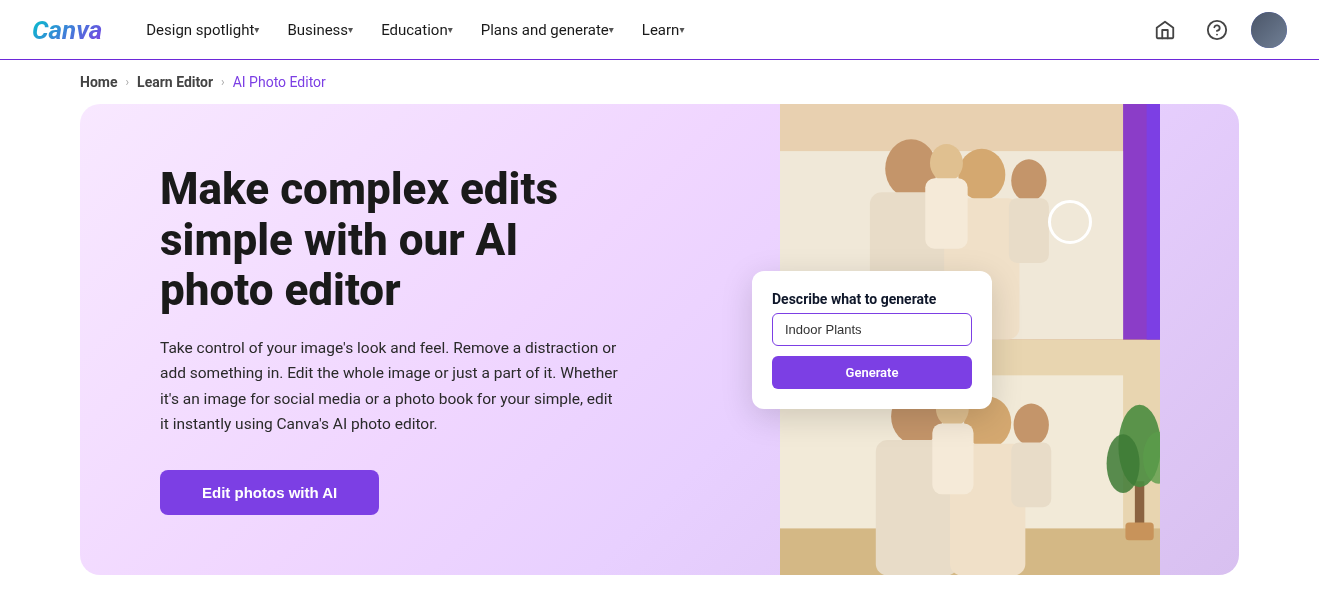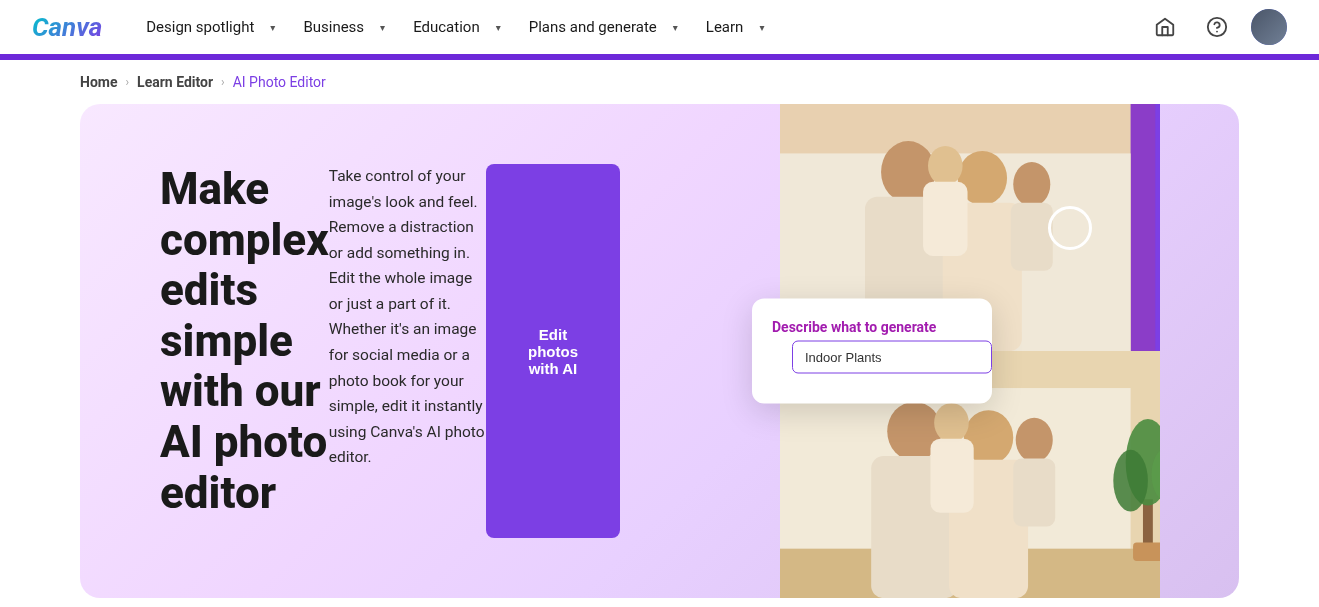--- a/index.html
+++ b/index.html
@@ -4,21 +4,21 @@
   <style>
     * { margin: 0; padding: 0; box-sizing: border-box; }
     body { font-family: -apple-system, BlinkMacSystemFont, 'Segoe UI', Roboto, sans-serif; background: #fff; width: 1319px; }
 
     
     .navbar {
       display: flex;
       align-items: center;
       padding: 0 32px;
       height: 60px;
-      border-bottom: 6px solid #6d28d9;
+      border-bottom: 1px solid #6d28d9;
       gap: 8px;
     }
     .logo-area {
       display: flex;
       align-items: center;
       margin-right: 24px;
     }
     .logo-text {
       font-size: 26px;
       font-weight: 700;
@@ -29,21 +29,21 @@
     }
     .nav-items {
       display: flex;
       align-items: center;
       gap: 4px;
       flex: 1;
     }
     .nav-item {
       display: flex;
       align-items: center;
-      gap: 16px;
+      gap: 0;
       padding: 8px 12px;
       border-radius: 6px;
       cursor: pointer;
       font-size: 15px;
       color: #1a1a1a;
       white-space: nowrap;
     }
     .nav-item .chevron {
       font-size: 10px;
       color: #555;
@@ -105,21 +105,21 @@
       min-height: 400px;
       display: flex;
       align-items: stretch;
       overflow: hidden;
       position: relative;
     }
     .hero-left {
       flex: 1;
       padding: 60px 60px 60px 80px;
       display: flex;
-      flex-direction: row;
+      flex-direction: column;
       justify-content: space-between;
       max-width: 600px;
     }
     .hero-title {
       font-size: 44px;
       font-weight: 800;
       color: #1a1a1a;
       line-height: 1.15;
       margin-bottom: 20px;
     }
@@ -216,38 +216,37 @@
       background: #fff;
       border-radius: 12px;
       padding: 20px;
       width: 240px;
       box-shadow: 0 8px 32px rgba(0,0,0,0.15);
       z-index: 10;
     }
     .ai-card-title {
       font-size: 14px;
       font-weight: 700;
-      color: #a21caf;
+      color: #0f172a;
       margin-bottom: 6px;
     }
     .ai-card-subtitle {
       font-size: 12px;
       color: #666;
       margin-bottom: 12px;
     }
     .ai-card-input {
       width: 100%;
       border: 1.5px solid #7c3fe4;
       border-radius: 6px;
       padding: 8px 12px;
       font-size: 13px;
       color: #333;
       outline: none;
       margin-bottom: 10px;
-      margin-left: 20px;
     }
     .ai-card-btn {
       width: 100%;
       background: #7c3fe4;
       color: #fff;
       border: none;
       border-radius: 6px;
       padding: 9px 0;
       font-size: 13px;
       font-weight: 600;
@@ -384,15 +383,16 @@
               <rect x="322" y="155" width="24" height="15" rx="3" fill="#c8935a"></rect>
             </svg>
           </div>
         </div>
       </div>
     </div>
 
     <div class="ai-card">
       <div class="ai-card-title">Describe what to generate</div>
       <input class="ai-card-input" type="text" value="Indoor Plants" style="">
+      <div class="ai-card-btn">Generate</div>
     </div>
   </div>
 </section>
 
 </body></html>

